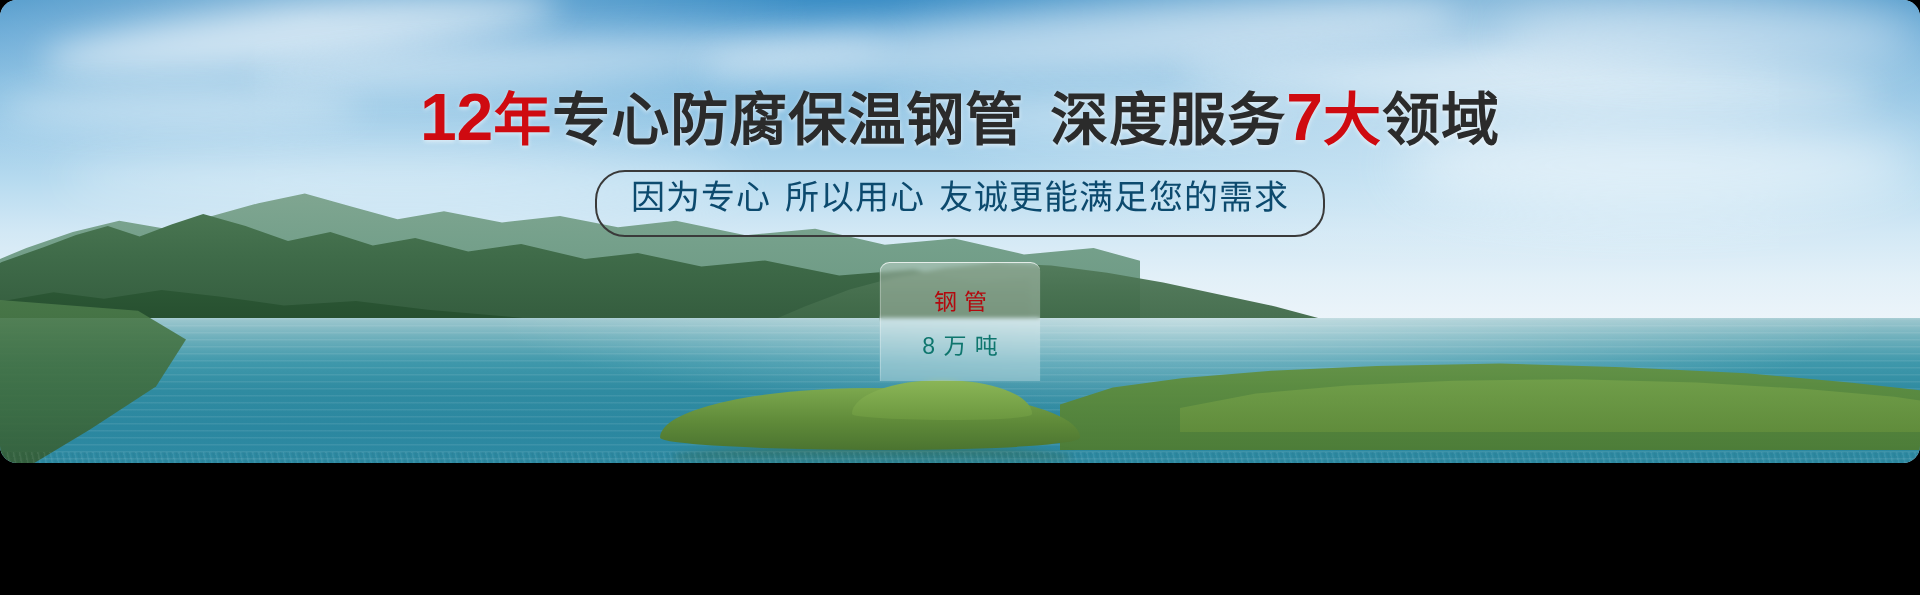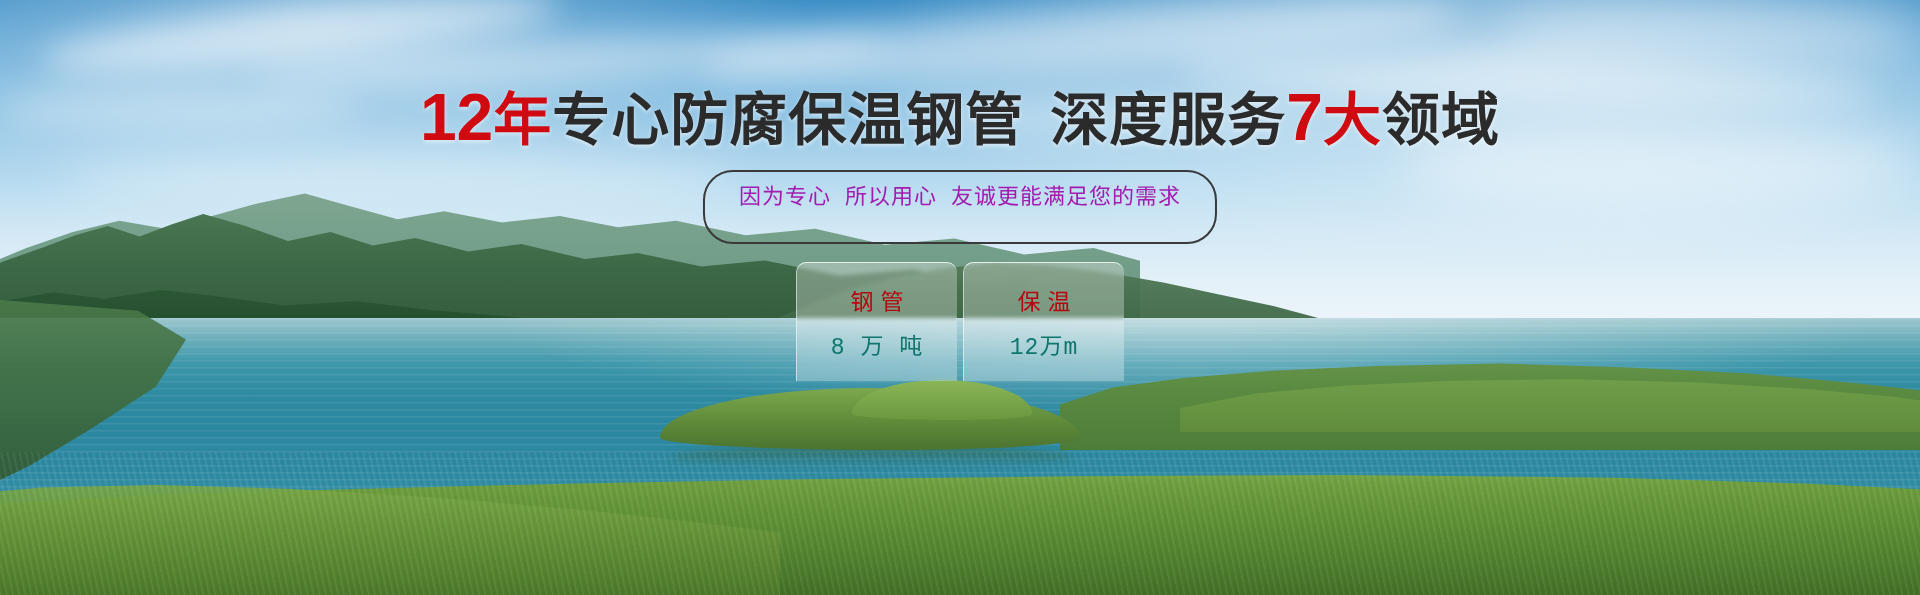--- a/index.html
+++ b/index.html
@@ -1,23 +1,24 @@
 <!DOCTYPE html>
 <html lang="zh-CN"><head>
 <meta charset="utf-8">
 <title>Banner</title>
 <style>
   html,body{margin:0;padding:0;background:#000;}
   body{font-family:"Liberation Sans","DejaVu Sans",sans-serif;}
 
   .banner{
     position:relative;
-    width:1920px;height:595px;
+    width:1920px;height:463px;
     overflow:hidden;
     background:#bcd8ea;
+    border-radius:17px;
   }
 
   
   .sky{
     position:absolute;left:0;top:0;width:1920px;height:330px;
     background:
       linear-gradient(to bottom,
         #3e8fc6 0%,
         #59a1d2 10%,
         #7cb8de 24%,
@@ -189,37 +190,36 @@
   }
   .headline .red{color:#cf0a10;}
   .headline .num{font-size:66px;letter-spacing:0;}
   .headline .gap{display:inline-block;width:26px;}
 
   .pill{
     position:absolute;left:50%;top:170px;
     transform:translateX(-50%);
     border:2px solid #3a3a3a;
     border-radius:30px;
-    padding:10px 34px 30px;
-    font-size:22px;
+    padding:10px 34px 23px;
+    font-size:34px;
     line-height:30px;
     letter-spacing:1px;
     white-space:nowrap;
-    color:#a21caf;
+    color:#0c4a6e;
     background:rgba(255,255,255,0);
   }
   .pill .sp{display:inline-block;width:14px;}
 
   
   .stats{
     position:absolute;left:50%;top:262px;
     transform:translateX(-50%);
     display:flex;
     gap:6px;
-    font-family:Liberation Mono, monospace;
   }
   .card{
     width:160px;height:118px;
     background:rgba(255,255,255,.30);
     border-top:1px solid rgba(255,255,255,.75);
     border-left:1px solid rgba(255,255,255,.55);
     border-radius:10px 10px 0 0;
     backdrop-filter:blur(2px);
     display:flex;
     flex-direction:column;
@@ -293,22 +293,16 @@
   <div class="stats">
 
     <div class="card">
       <div class="card-label">钢管</div>
       <div class="card-value">
         <span>8 万 吨</span>
       </div>
     </div>
 
 
-    <div class="card">
-      <div class="card-label">保温</div>
-      <div class="card-value">
-        <span>12万m</span>
-      </div>
-    </div>
 
   </div>
 
 </div>
 
 </body></html>

